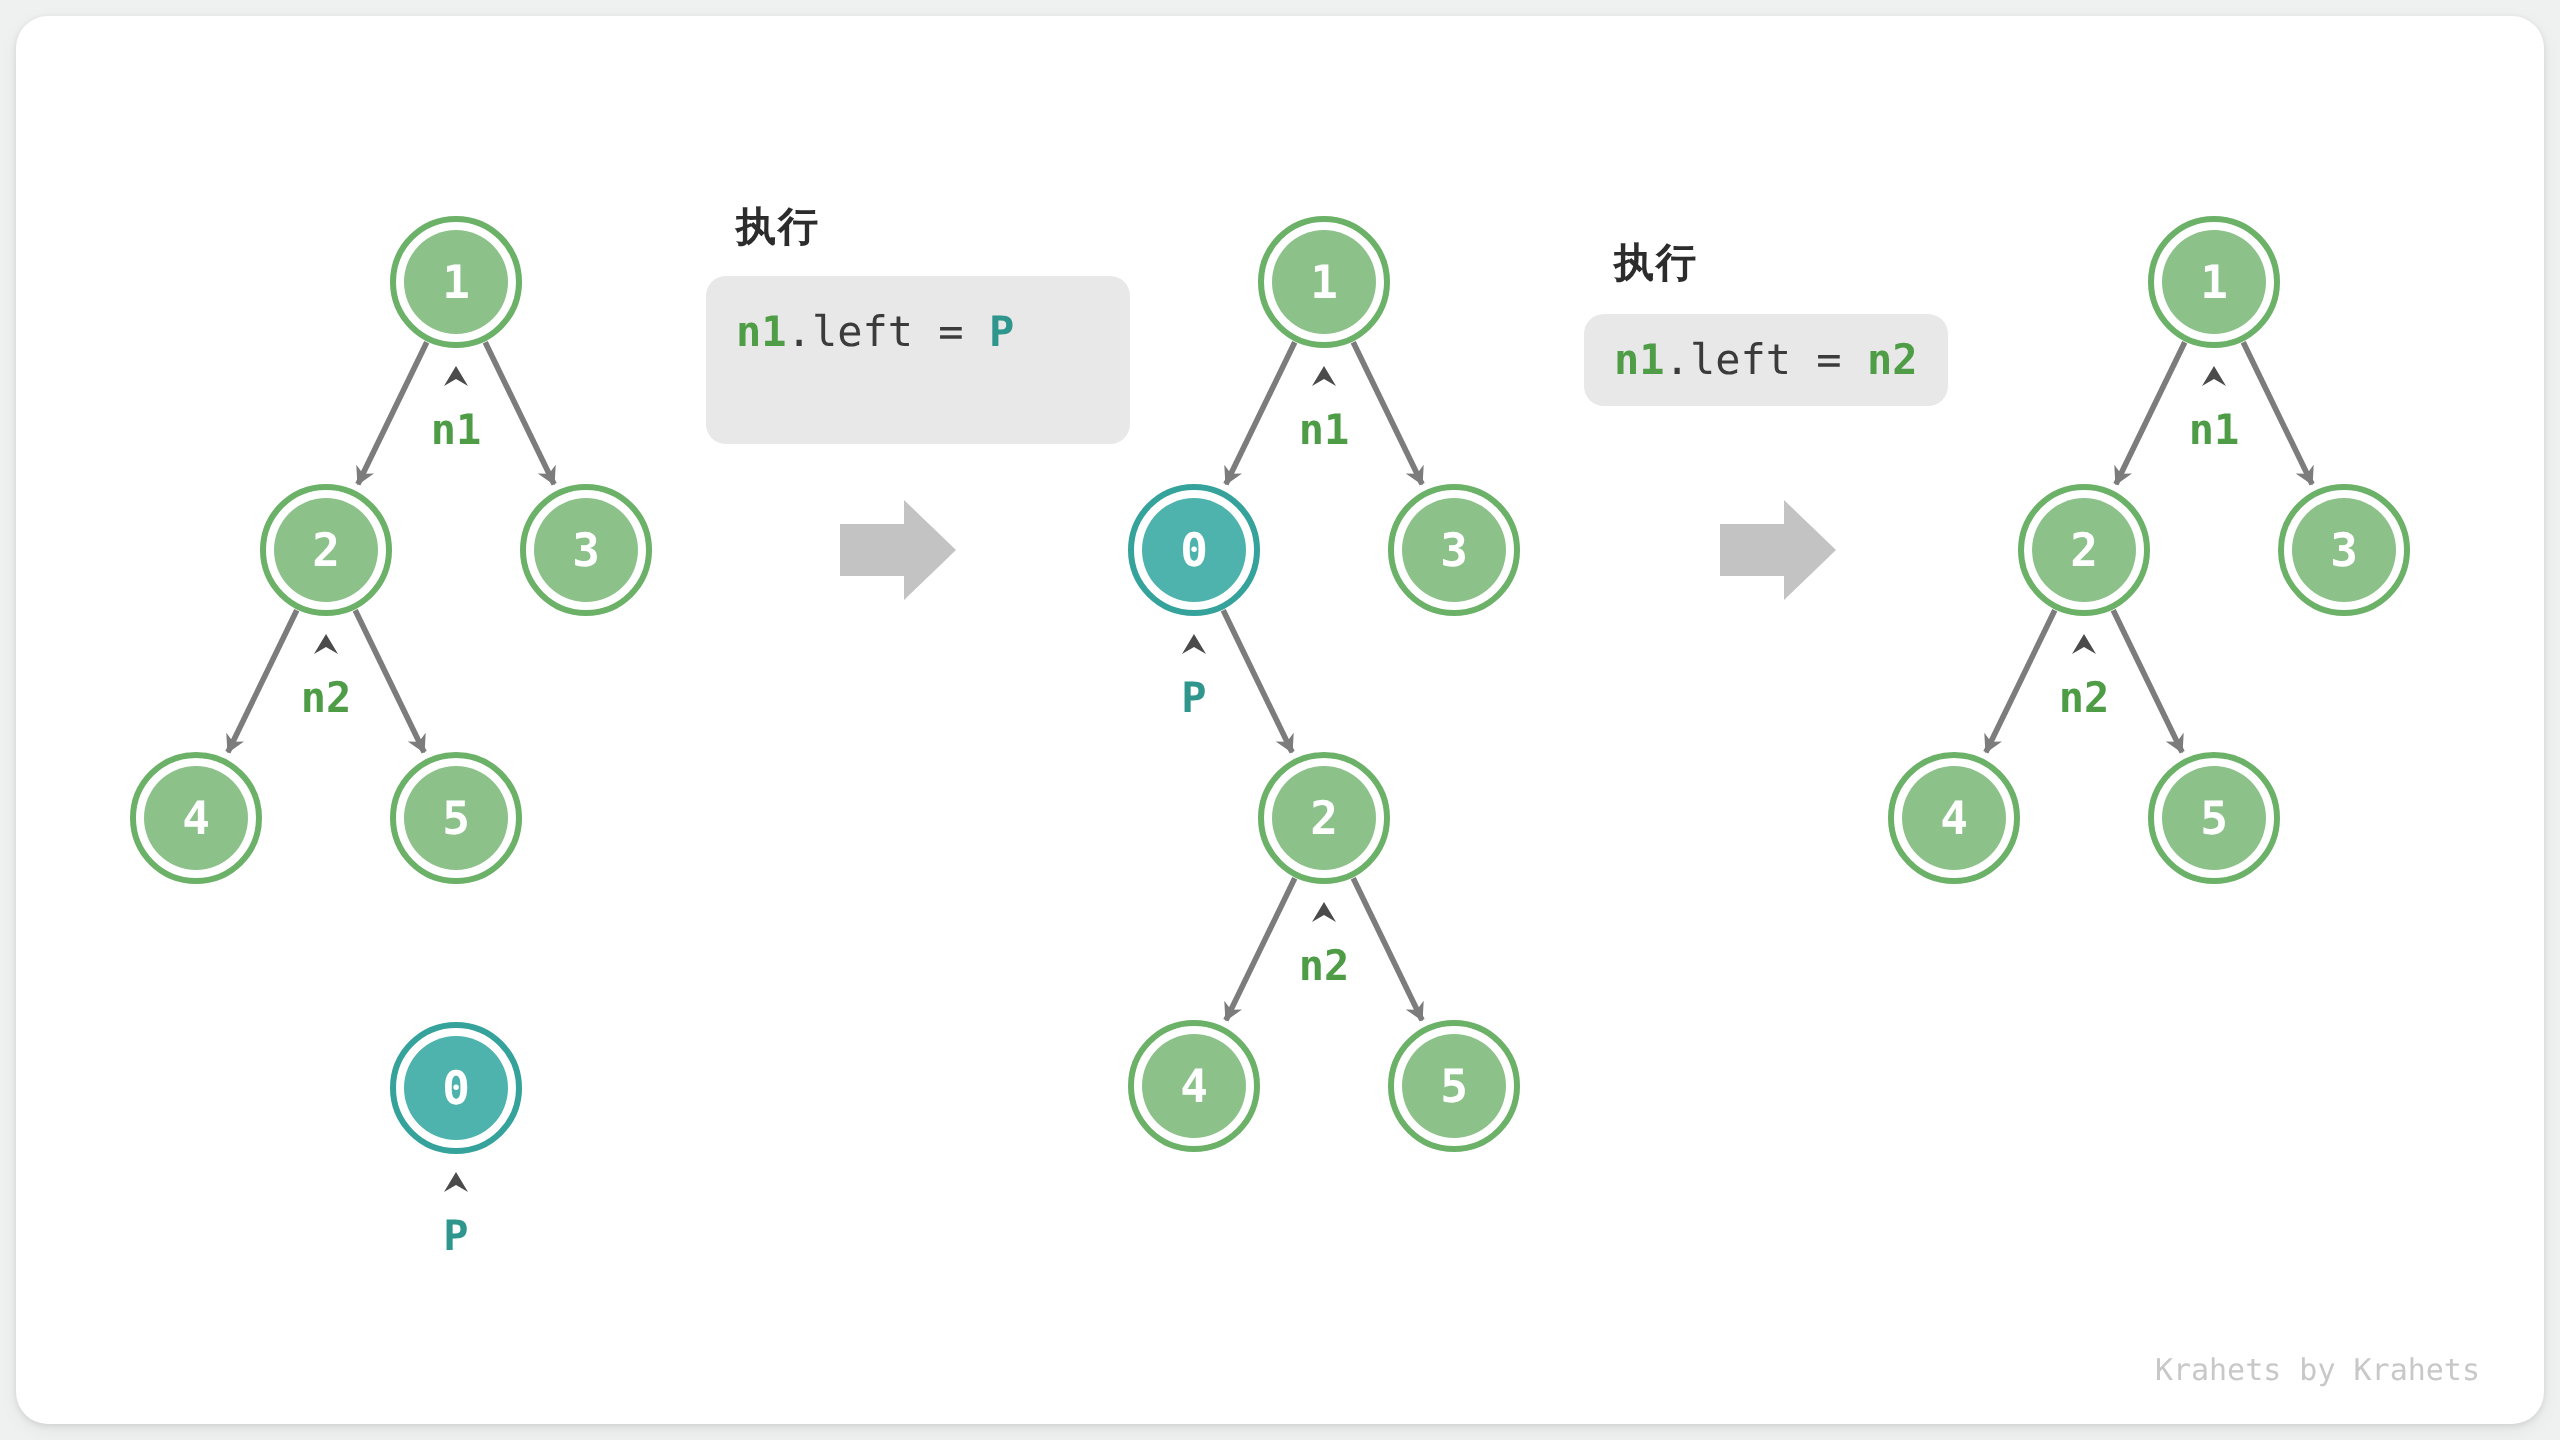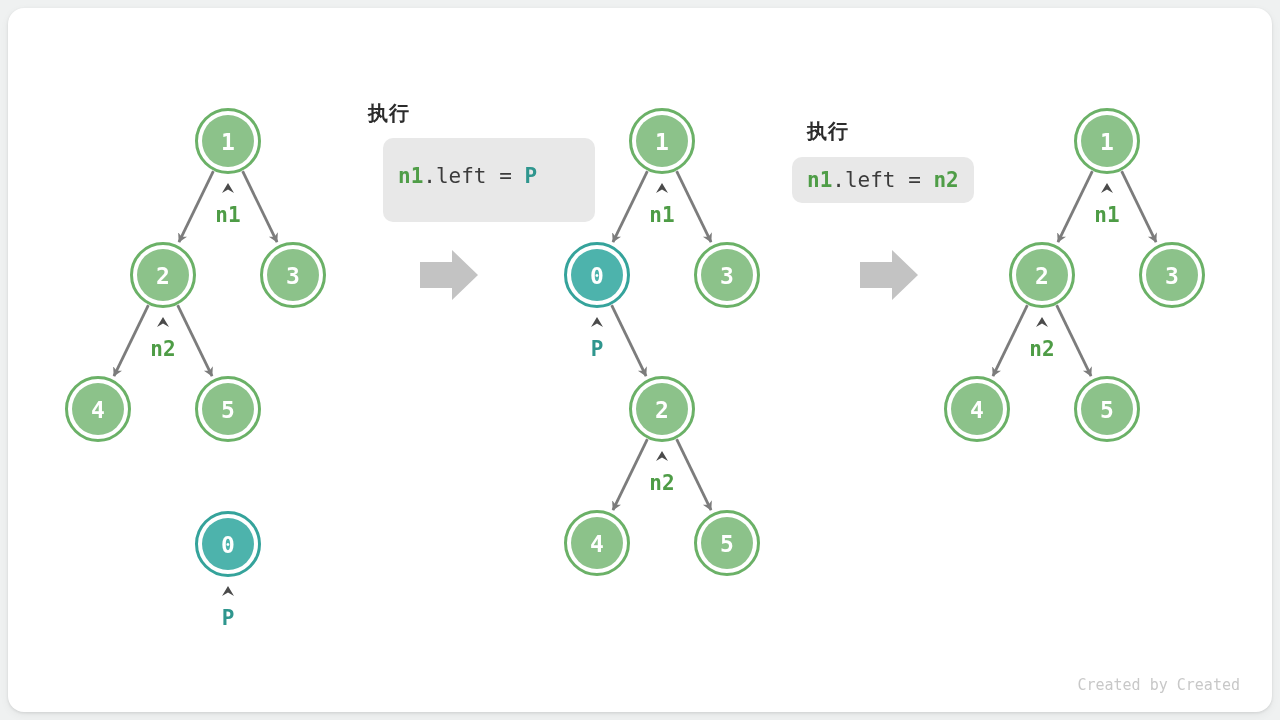--- a/index.html
+++ b/index.html
@@ -131,22 +131,22 @@
       <text x="1107" y="215" text-anchor="middle" dominant-baseline="central" fill="#4e9c46" font-size="21" font-weight="bold" font-family="&quot;DejaVu Sans Mono&quot;,&quot;Liberation Mono&quot;,monospace">n1</text>
       <path d="M 1036 327 L 1042 317 L 1048 327 L 1042 323.5 Z" fill="#4b4b4b"></path>
       <text x="1042" y="349" text-anchor="middle" dominant-baseline="central" fill="#4e9c46" font-size="21" font-weight="bold" font-family="&quot;DejaVu Sans Mono&quot;,&quot;Liberation Mono&quot;,monospace">n2</text>
     </g>
     <polygon points="420,262 452,262 452,250 478,275 452,300 452,288 420,288" fill="#c3c3c3"></polygon>
     <polygon points="860,262 892,262 892,250 918,275 892,300 892,288 860,288" fill="#c3c3c3"></polygon>
   </svg>
 
 <div id="code-layer">
     <div class="heading" style="left: 368px; top: 100px;">执行</div>
-    <div class="codebox" style="left: 353px; top: 138px; width: 212px; height: 84px; padding-left: 15px; padding-top: 20px; margin-left: 30px;">
+    <div class="codebox" style="left: 353px; top: 138px; width: 212px; height: 84px; padding-left: 15px; padding-top: 10px;">
       <div class="codeline"><span class="tok-green">n1</span><span class="tok-plain">.left = </span><span class="tok-teal">P</span></div>
     </div>
     <div class="heading" style="left: 807px; top: 118px;">执行</div>
     <div class="codebox" style="left: 792px; top: 157px; width: 182px; height: 46px; padding-left: 15px; padding-top: 4.5px;">
       <div class="codeline"><span class="tok-green">n1</span><span class="tok-plain">.left = </span><span class="tok-green">n2</span></div>
     </div>
   </div>
 
-<div class="watermark">Created by Created</div>
+<div class="watermark">Krahets by Krahets</div>
 
 </body></html>

